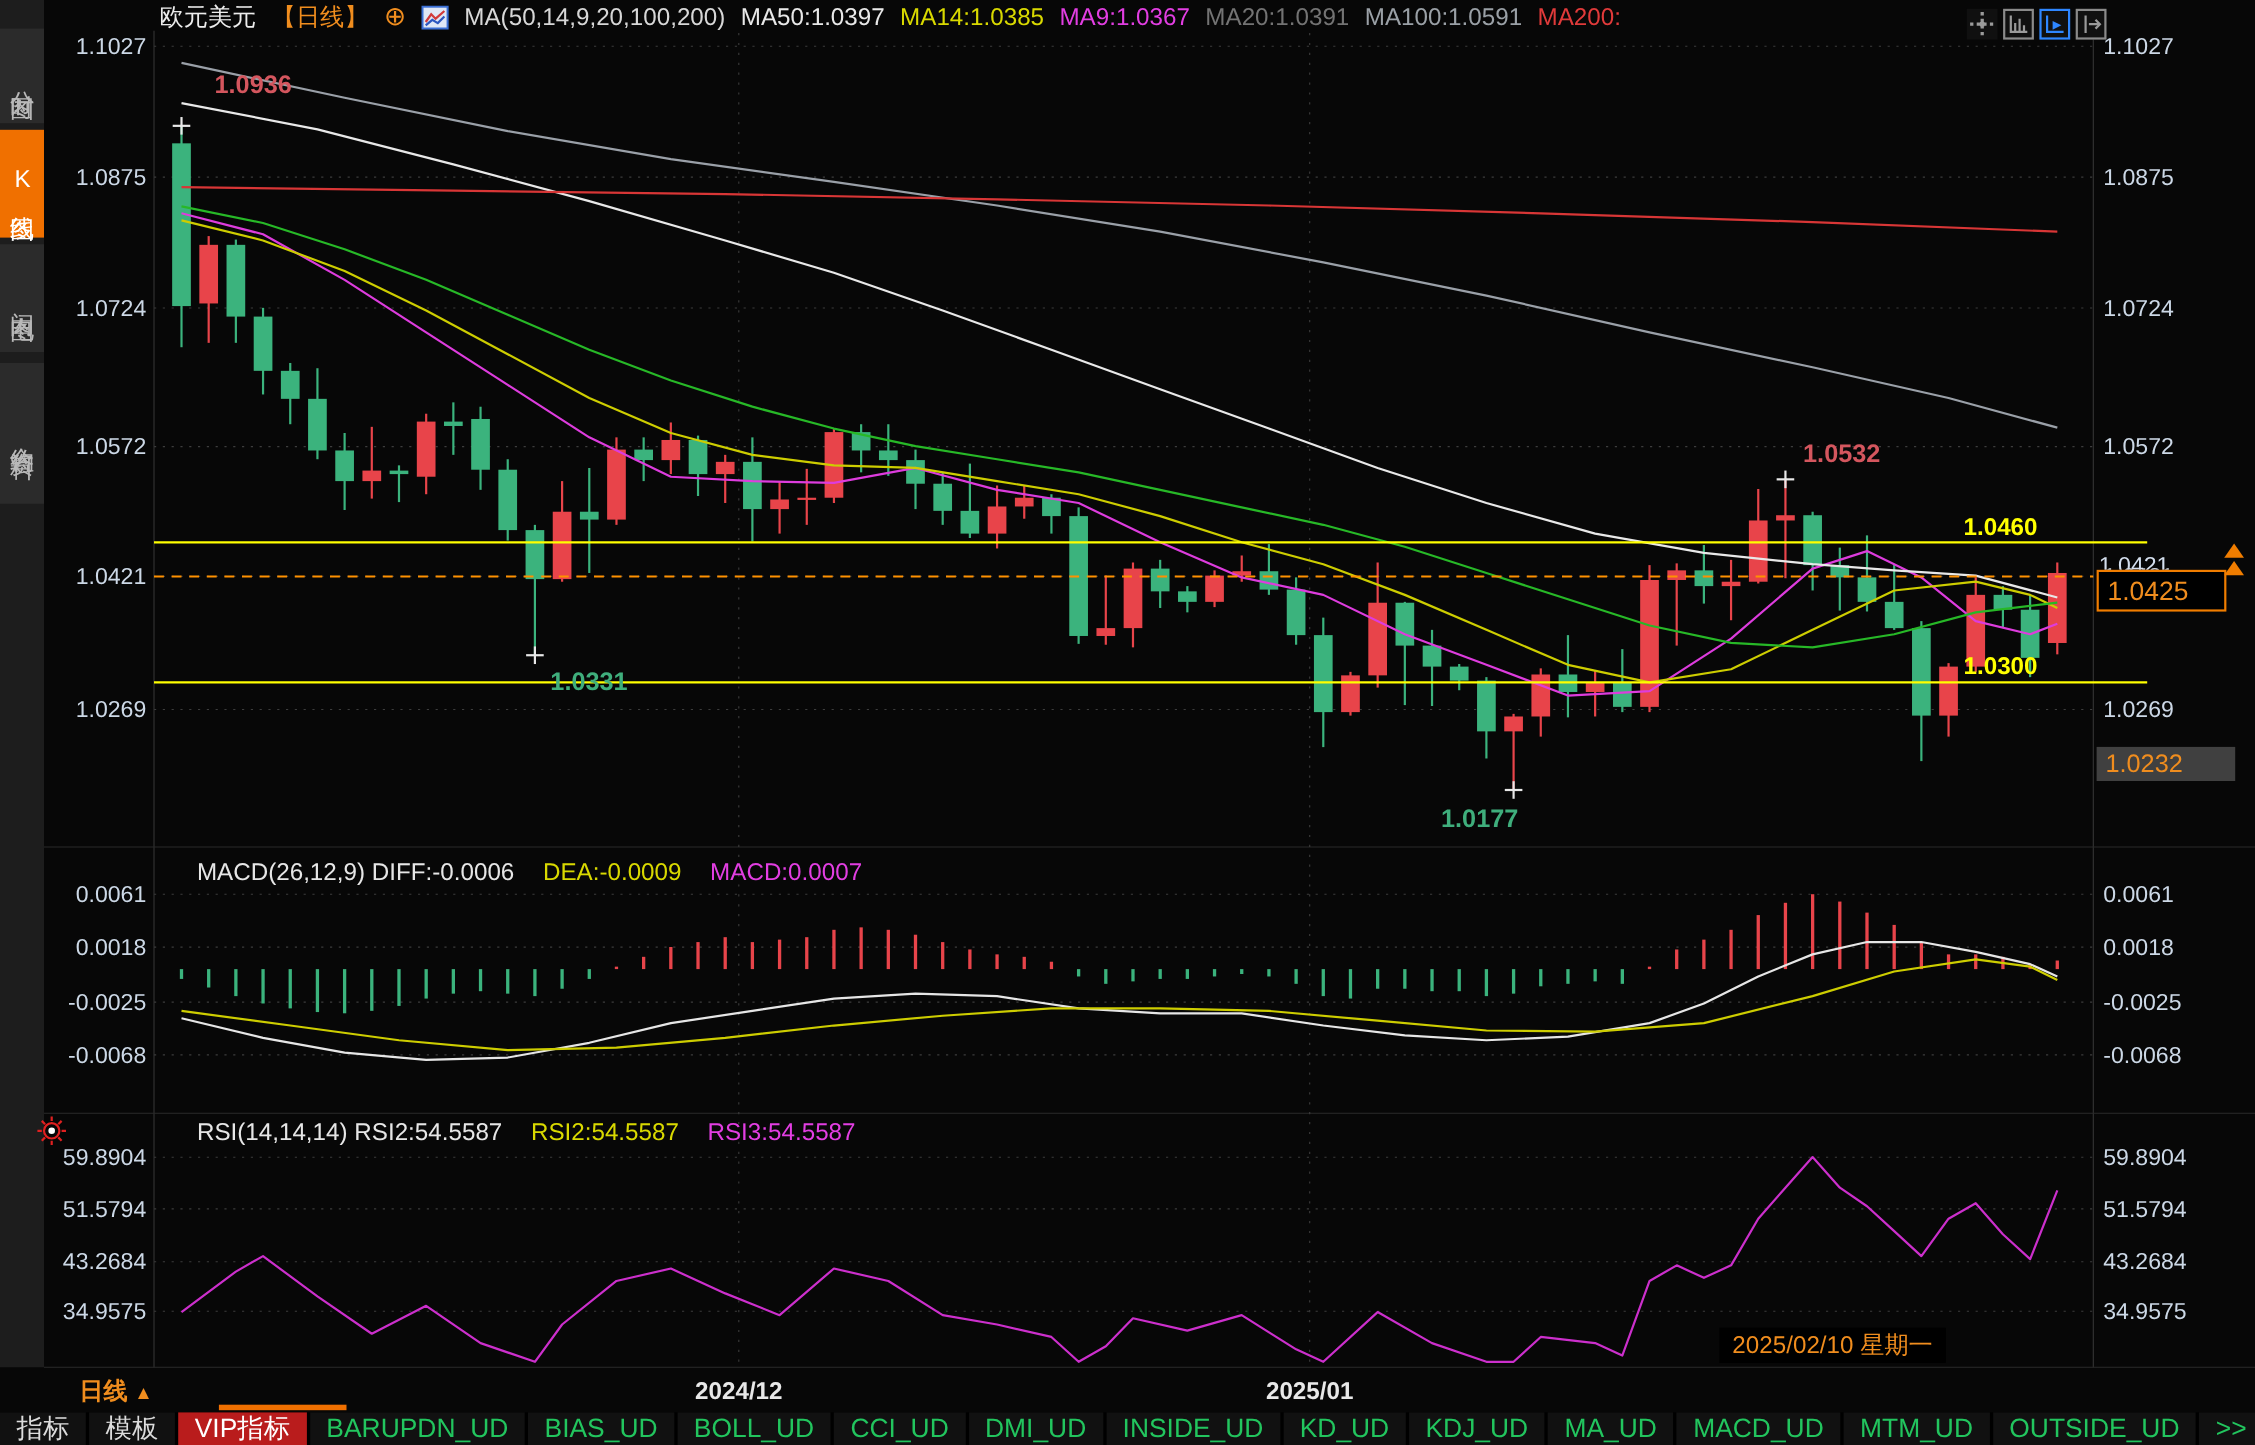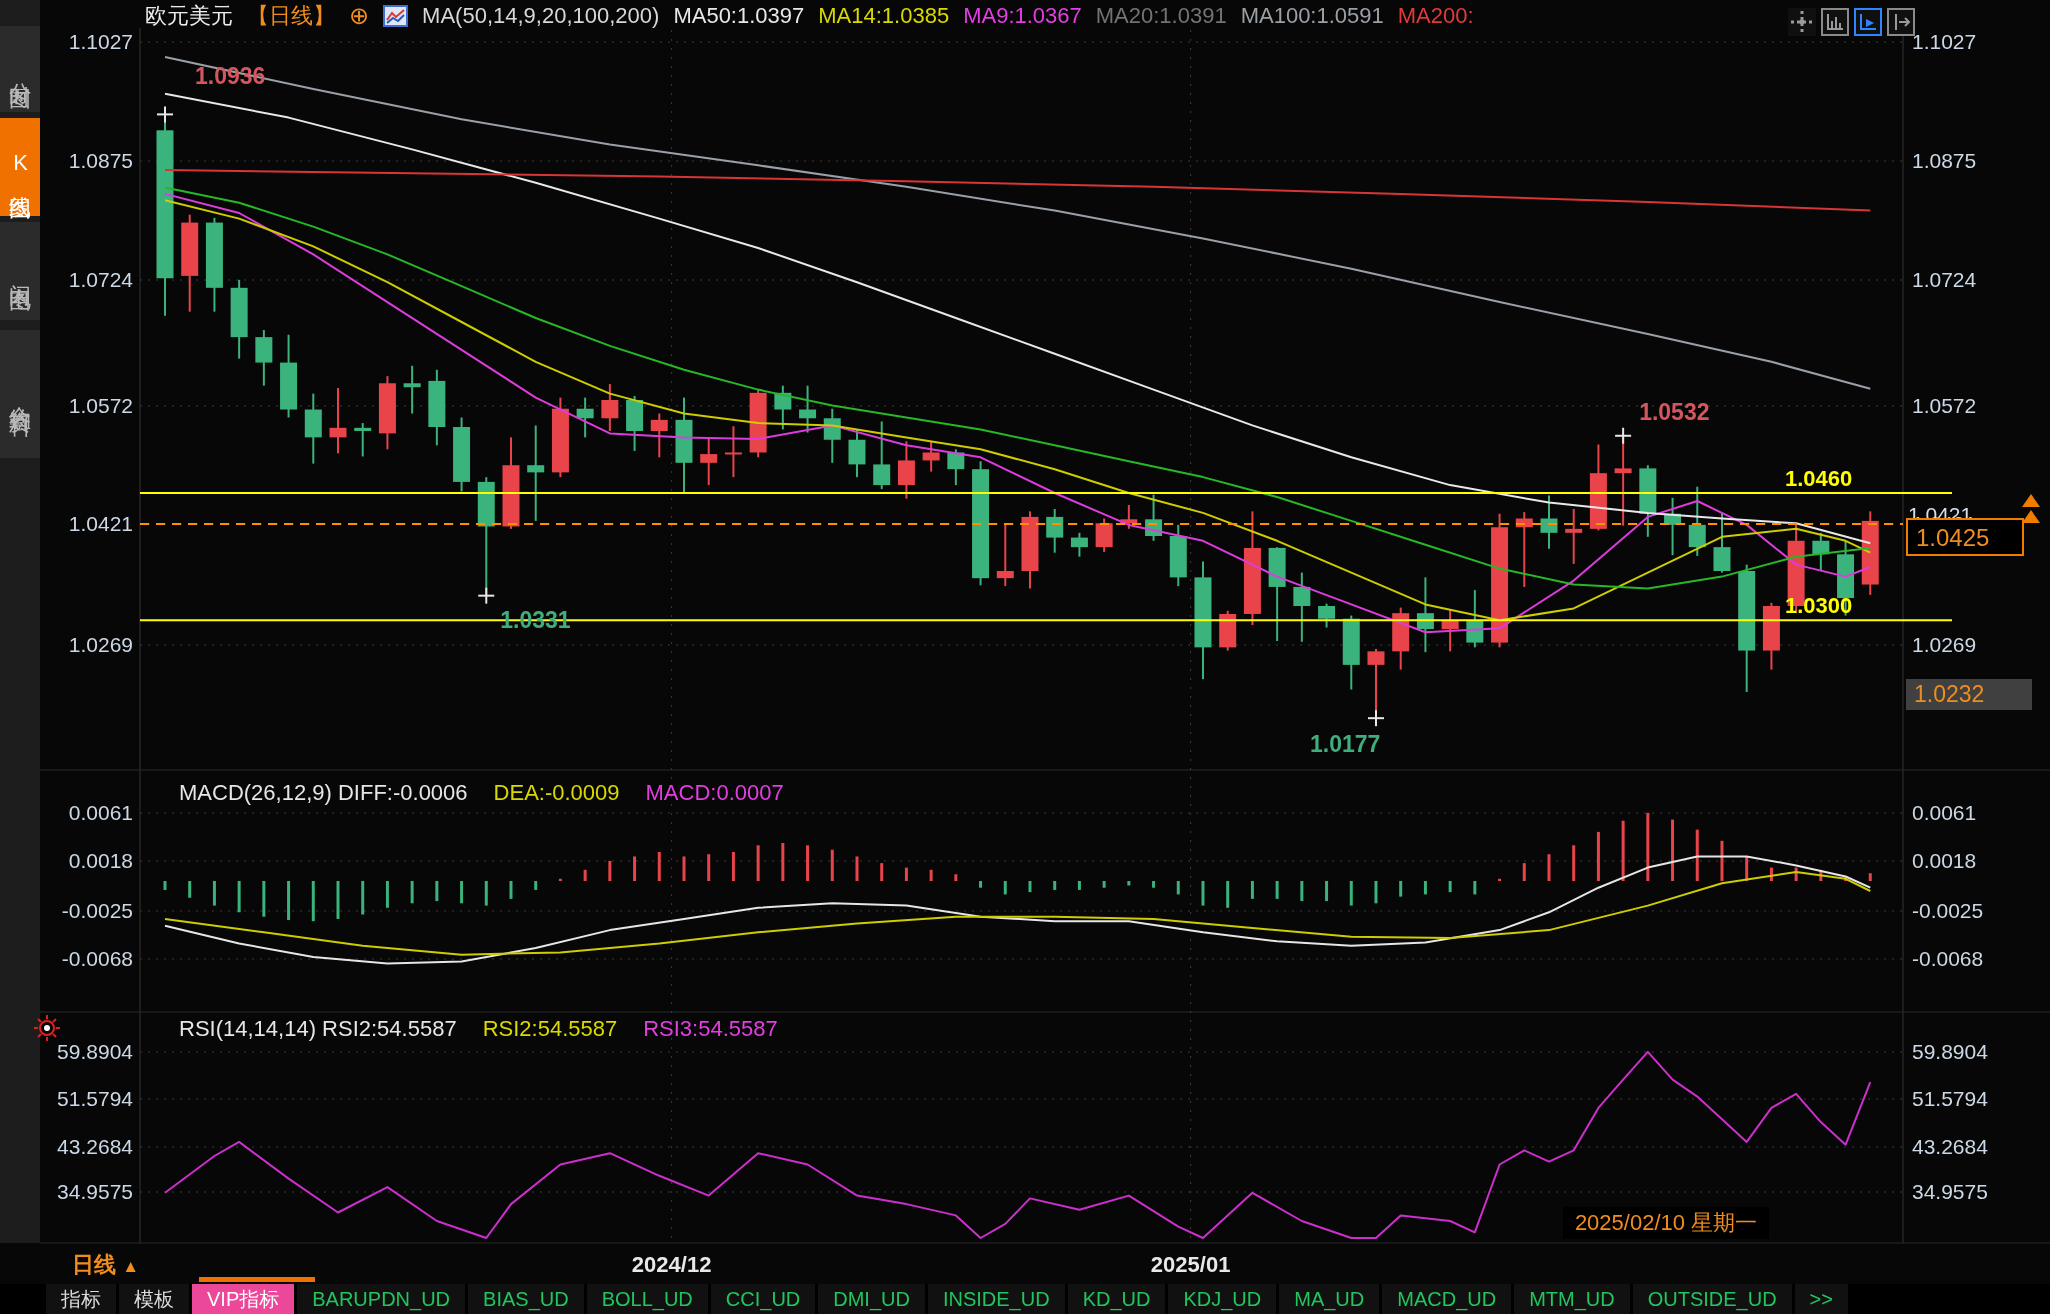--- a/index.html
+++ b/index.html
@@ -37,23 +37,23 @@
   
   #period-chip{left:72px;top:1250px;color:#f08d1e;font-size:22px;font-weight:bold;}
   #period-chip .tri{font-size:17px;}
   #date-box{left:1563px;top:1207px;width:206px;height:32px;background:#000;color:#f08d1e;
     font-size:22px;text-align:center;line-height:32px;}
   #watermark{left:1918px;top:1283px;color:#c7ccd6;font-size:27px;letter-spacing:2px;}
   #scroll-thumb{left:199px;top:1277px;width:116px;height:5px;background:#f07000;}
   
   #toolbar{left:0;top:1284px;width:2050px;height:30px;background:#000;display:flex;align-items:stretch;}
   #toolbar .spacer{width:46px;background:#000;}
-  .tab{background:#111;color:#dcdcdc;font-size:20px;line-height:30px;padding:0 15px;margin-right:3px;cursor:pointer;white-space:nowrap;}
+  .tab{background:#111;color:#dcdcdc;font-size:24px;line-height:30px;padding:0 15px;margin-right:3px;cursor:pointer;white-space:nowrap;}
   .tab.mono{font-family:Liberation Sans, sans-serif;color:#22c55e;}
-  .tab.active{background:#ec4899;color:#fff;}
+  .tab.active{background:#b91c1c;color:#fff;}
   #alarm-icon{left:33px;top:1014px;}
 </style>
 </head>
 <body>
 
 <svg id="chart-svg" width="2050" height="1284" viewBox="0 0 2050 1284">
     <line x1="140" y1="42" x2="1903" y2="42" stroke="#3d3d3d" stroke-width="1" stroke-dasharray="2 6"></line>
     <text x="133" y="49" fill="#ccd8e6" font-size="21" text-anchor="end">1.1027</text>
     <text x="1912" y="49" fill="#ccd8e6" font-size="21">1.1027</text>
     <line x1="140" y1="161" x2="1903" y2="161" stroke="#3d3d3d" stroke-width="1" stroke-dasharray="2 6"></line>

